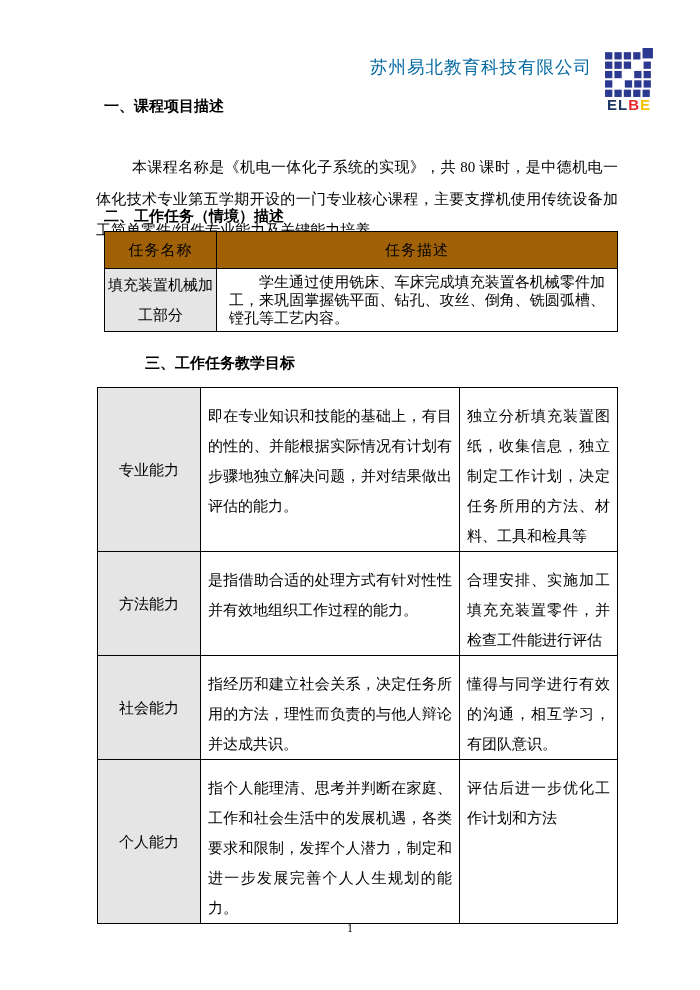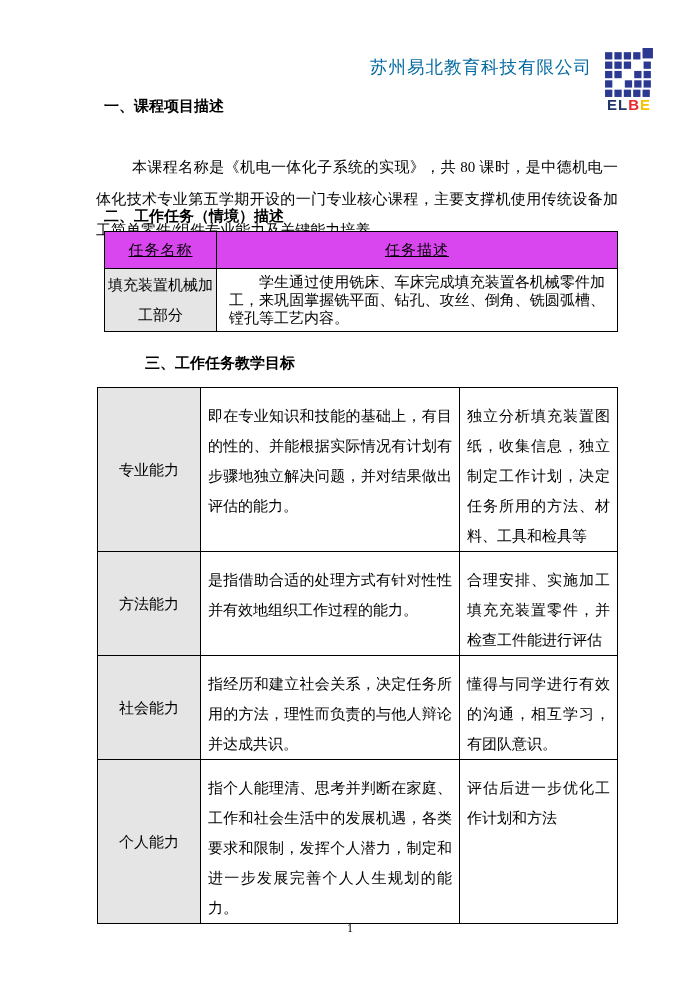--- a/index.html
+++ b/index.html
@@ -53,21 +53,21 @@
     margin-top:31px;
   }
   
   table{border-collapse:collapse;table-layout:fixed;}
   td,th{
     border:1px solid #000;
     font-size:15px;font-weight:normal;
     box-sizing:border-box;
     vertical-align:middle;
   }
-  th{background:#d946ef;text-align:center;letter-spacing:1px;text-decoration:underline;}
+  th{background:#a16207;text-align:center;letter-spacing:1px;}
   .name-cell{background:#e5e5e5;text-align:center;line-height:30px;}
   .desc-cell{
     text-align:justify;text-justify:inter-character;
     line-height:18px;padding:0 12px;
   }
   
   #task-table{position:absolute;left:104px;top:231px;width:514px;border:1.5px solid #000;}
   #task-table th{height:37px;}
   #task-table .row{height:63px;}
   #task-table .desc-cell{text-indent:2em;}

